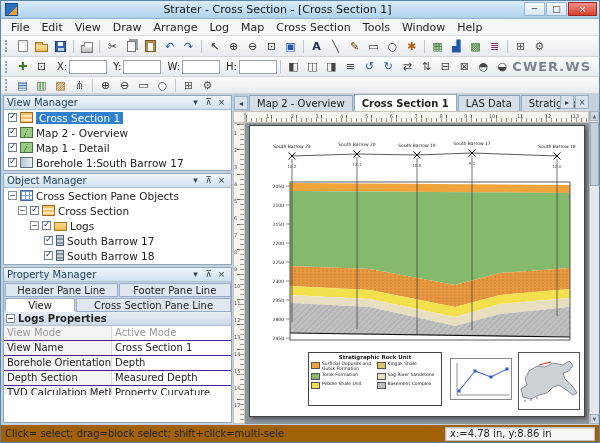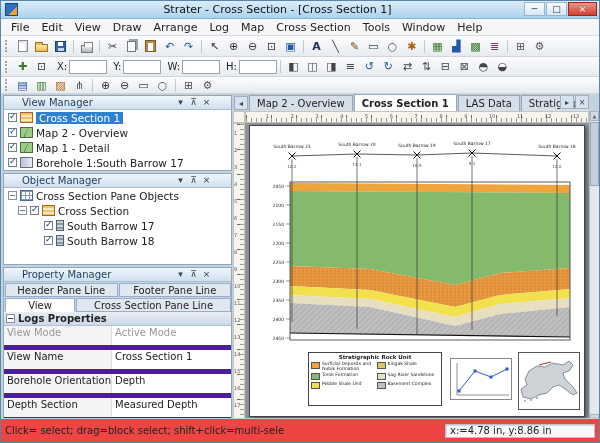--- a/index.html
+++ b/index.html
@@ -107,21 +107,21 @@
 
   
   .main{position:absolute;top:93px;left:0;right:0;bottom:18px;background:#c4d2e0}
 
   
   .panel{position:absolute;left:2px;width:229px;background:#fff;border:1px solid #90a8bc;overflow:hidden}
   #vm{top:1px;height:76px}
   #om{top:79px;height:92px}
   #pm{top:173px;bottom:1px}
   .phead{height:14px;background:linear-gradient(#f0f6fb,#cfe0ee);border-bottom:1px solid #a8bccc;
-    display:flex;align-items:center;padding:0 18px;font-size:10px;color:#1c3c5c;white-space:nowrap}
+    display:flex;align-items:center;padding:0 3px;font-size:10px;color:#1c3c5c;white-space:nowrap}
   .phead .sp{flex:1}
   .pbtn{width:13px;height:12px;display:flex;align-items:center;justify-content:center;flex:none}
   .pbtn::before{font-size:9px;line-height:1}
   .pbody{background:#fff;height:calc(100% - 14px);overflow:hidden}
 
   .trow{display:flex;align-items:center;height:15px;padding-left:4px;font-size:10.5px;white-space:nowrap}
   .ind12{padding-left:14px}.ind24{padding-left:26px}.ind40{padding-left:40px}
   .cb{width:9px;height:9px;border:1px solid #708090;background:#fff;position:relative;margin-right:3px;flex:none}
   .cb::before{content:"✓";position:absolute;left:0;top:-2px;font-size:9px;line-height:1;color:#17365c}
   .exp{width:9px;height:9px;border:1px solid #8a929a;background:#fff;margin-right:3px;flex:none;
@@ -140,21 +140,21 @@
   .sel{background:#2f80d0;color:#fff;padding:0 3px}
 
   
   .ptabs{display:flex;height:15px;background:#c8d6e4}
   .ptab{flex:1;display:flex;align-items:center;justify-content:center;font-size:10px;
     background:#dfe8f0;border:1px solid #98accc;margin:1px 0 0 1px;white-space:nowrap;overflow:hidden}
   .ptab.active{background:#fff;border-bottom-color:#fff}
   .ptab.narrow{flex:0 0 70px}
   .psection{height:14px;background:linear-gradient(#e8eef6,#ccd9e8);display:flex;align-items:center;
     font-weight:bold;font-size:10px;padding-left:2px;border-bottom:1px solid #b0c0d0}
-  .prow{display:flex;height:24px;border-bottom:5px solid #4c1d95;font-size:10px}
+  .prow{display:flex;height:15px;border-bottom:1px solid #4c1d95;font-size:10px}
   .prow.partial{height:9px;overflow:hidden;border-bottom:none}
   .pname{width:108px;padding:1px 3px;background:#f4f4f4;border-right:1px solid #dcdcdc;
     overflow:hidden;white-space:nowrap;flex:none}
   .pval{flex:1;padding:1px 3px;background:#fff;overflow:hidden;white-space:nowrap}
   .dim{color:#999}
 
   
   .docarea{position:absolute;left:232px;top:0;right:0;bottom:0}
   .tabstrip{position:absolute;top:0;left:0;right:10px;height:17px;background:#bccbda;
     display:flex;align-items:flex-end;padding-left:1px;overflow:hidden}
@@ -196,21 +196,21 @@
     background:#fff;overflow:hidden;padding:1px 2px}
   .legend-title{font-size:5.5px;font-weight:bold;text-align:center;line-height:7px}
   .legend-grid{display:grid;grid-template-columns:1fr 1fr;column-gap:3px;row-gap:1px}
   .legend-item{display:flex;align-items:flex-start}
   .legend-item svg{flex:none;margin:1px 2px 0 0}
   .legend-label{font-size:4.5px;line-height:5px;color:#222}
   .inset{position:absolute;left:200px;top:232px;width:62px;height:42px;background:#fff;border:1px solid #888}
   .amap{position:absolute;left:268px;top:226px;width:62px;height:58px;background:#fff;border:1px solid #555}
 
   
-  .statusbar{position:absolute;left:0;right:0;bottom:0;height:24px;background:#ef4444;
+  .statusbar{position:absolute;left:0;right:0;bottom:0;height:18px;background:#a16207;
     border-top:1px solid #c4ccd4;display:flex;align-items:center;font-size:10px;padding:0 4px;color:#222}
   .status-left{flex:1;white-space:nowrap;overflow:hidden}
   .status-right{width:150px;height:14px;border:1px solid #b8c2cc;background:#f6f8fa;
     box-shadow:inset 1px 1px 1px rgba(0,0,0,.12);padding:0 4px;white-space:nowrap;overflow:hidden}
 </style>
 </head>
 <body>
 
 <div class="window">
 
@@ -305,20 +305,21 @@
     <span class="tbi g-dist"></span>
     <span class="tbi g-rotl"></span>
     <span class="tbi g-rotr"></span>
     <span class="tbi g-fliph"></span>
     <span class="tbi g-flipv"></span>
     <span class="tbi g-group"></span>
     <span class="tbi g-ungroup"></span>
     <span class="tbi g-front"></span>
     <span class="tbi g-back"></span>
   </div>
+  <div class="watermark">CWER.WS</div>
 
   <div class="toolbar" id="tb3">
     <span class="grip"></span>
     <span class="tbi g-bview"></span>
     <span class="tbi g-mview"></span>
     <span class="tbi g-xview"></span>
     <span class="tbi g-wells"></span>
     <span class="tsep"></span>
     <span class="tbi g-zin"></span>
     <span class="tbi g-zout"></span>
@@ -375,20 +376,26 @@
         <div class="trow">
           <span class="exp"></span>
           <span class="ti ti-grid"></span>
           <span>Cross Section Pane Objects</span>
         </div>
         <div class="trow ind12">
           <span class="exp"></span>
           <span class="cb"></span>
           <span class="ti ti-xsec"></span>
           <span>Cross Section</span>
+        </div>
+        <div class="trow ind24">
+          <span class="exp"></span>
+          <span class="cb"></span>
+          <span class="ti ti-folder"></span>
+          <span>Logs</span>
         </div>
         <div class="trow ind40">
           <span class="cb"></span>
           <span class="ti ti-log"></span>
           <span>South Barrow 17</span>
         </div>
         <div class="trow ind40">
           <span class="cb"></span>
           <span class="ti ti-log"></span>
           <span>South Barrow 18</span>

